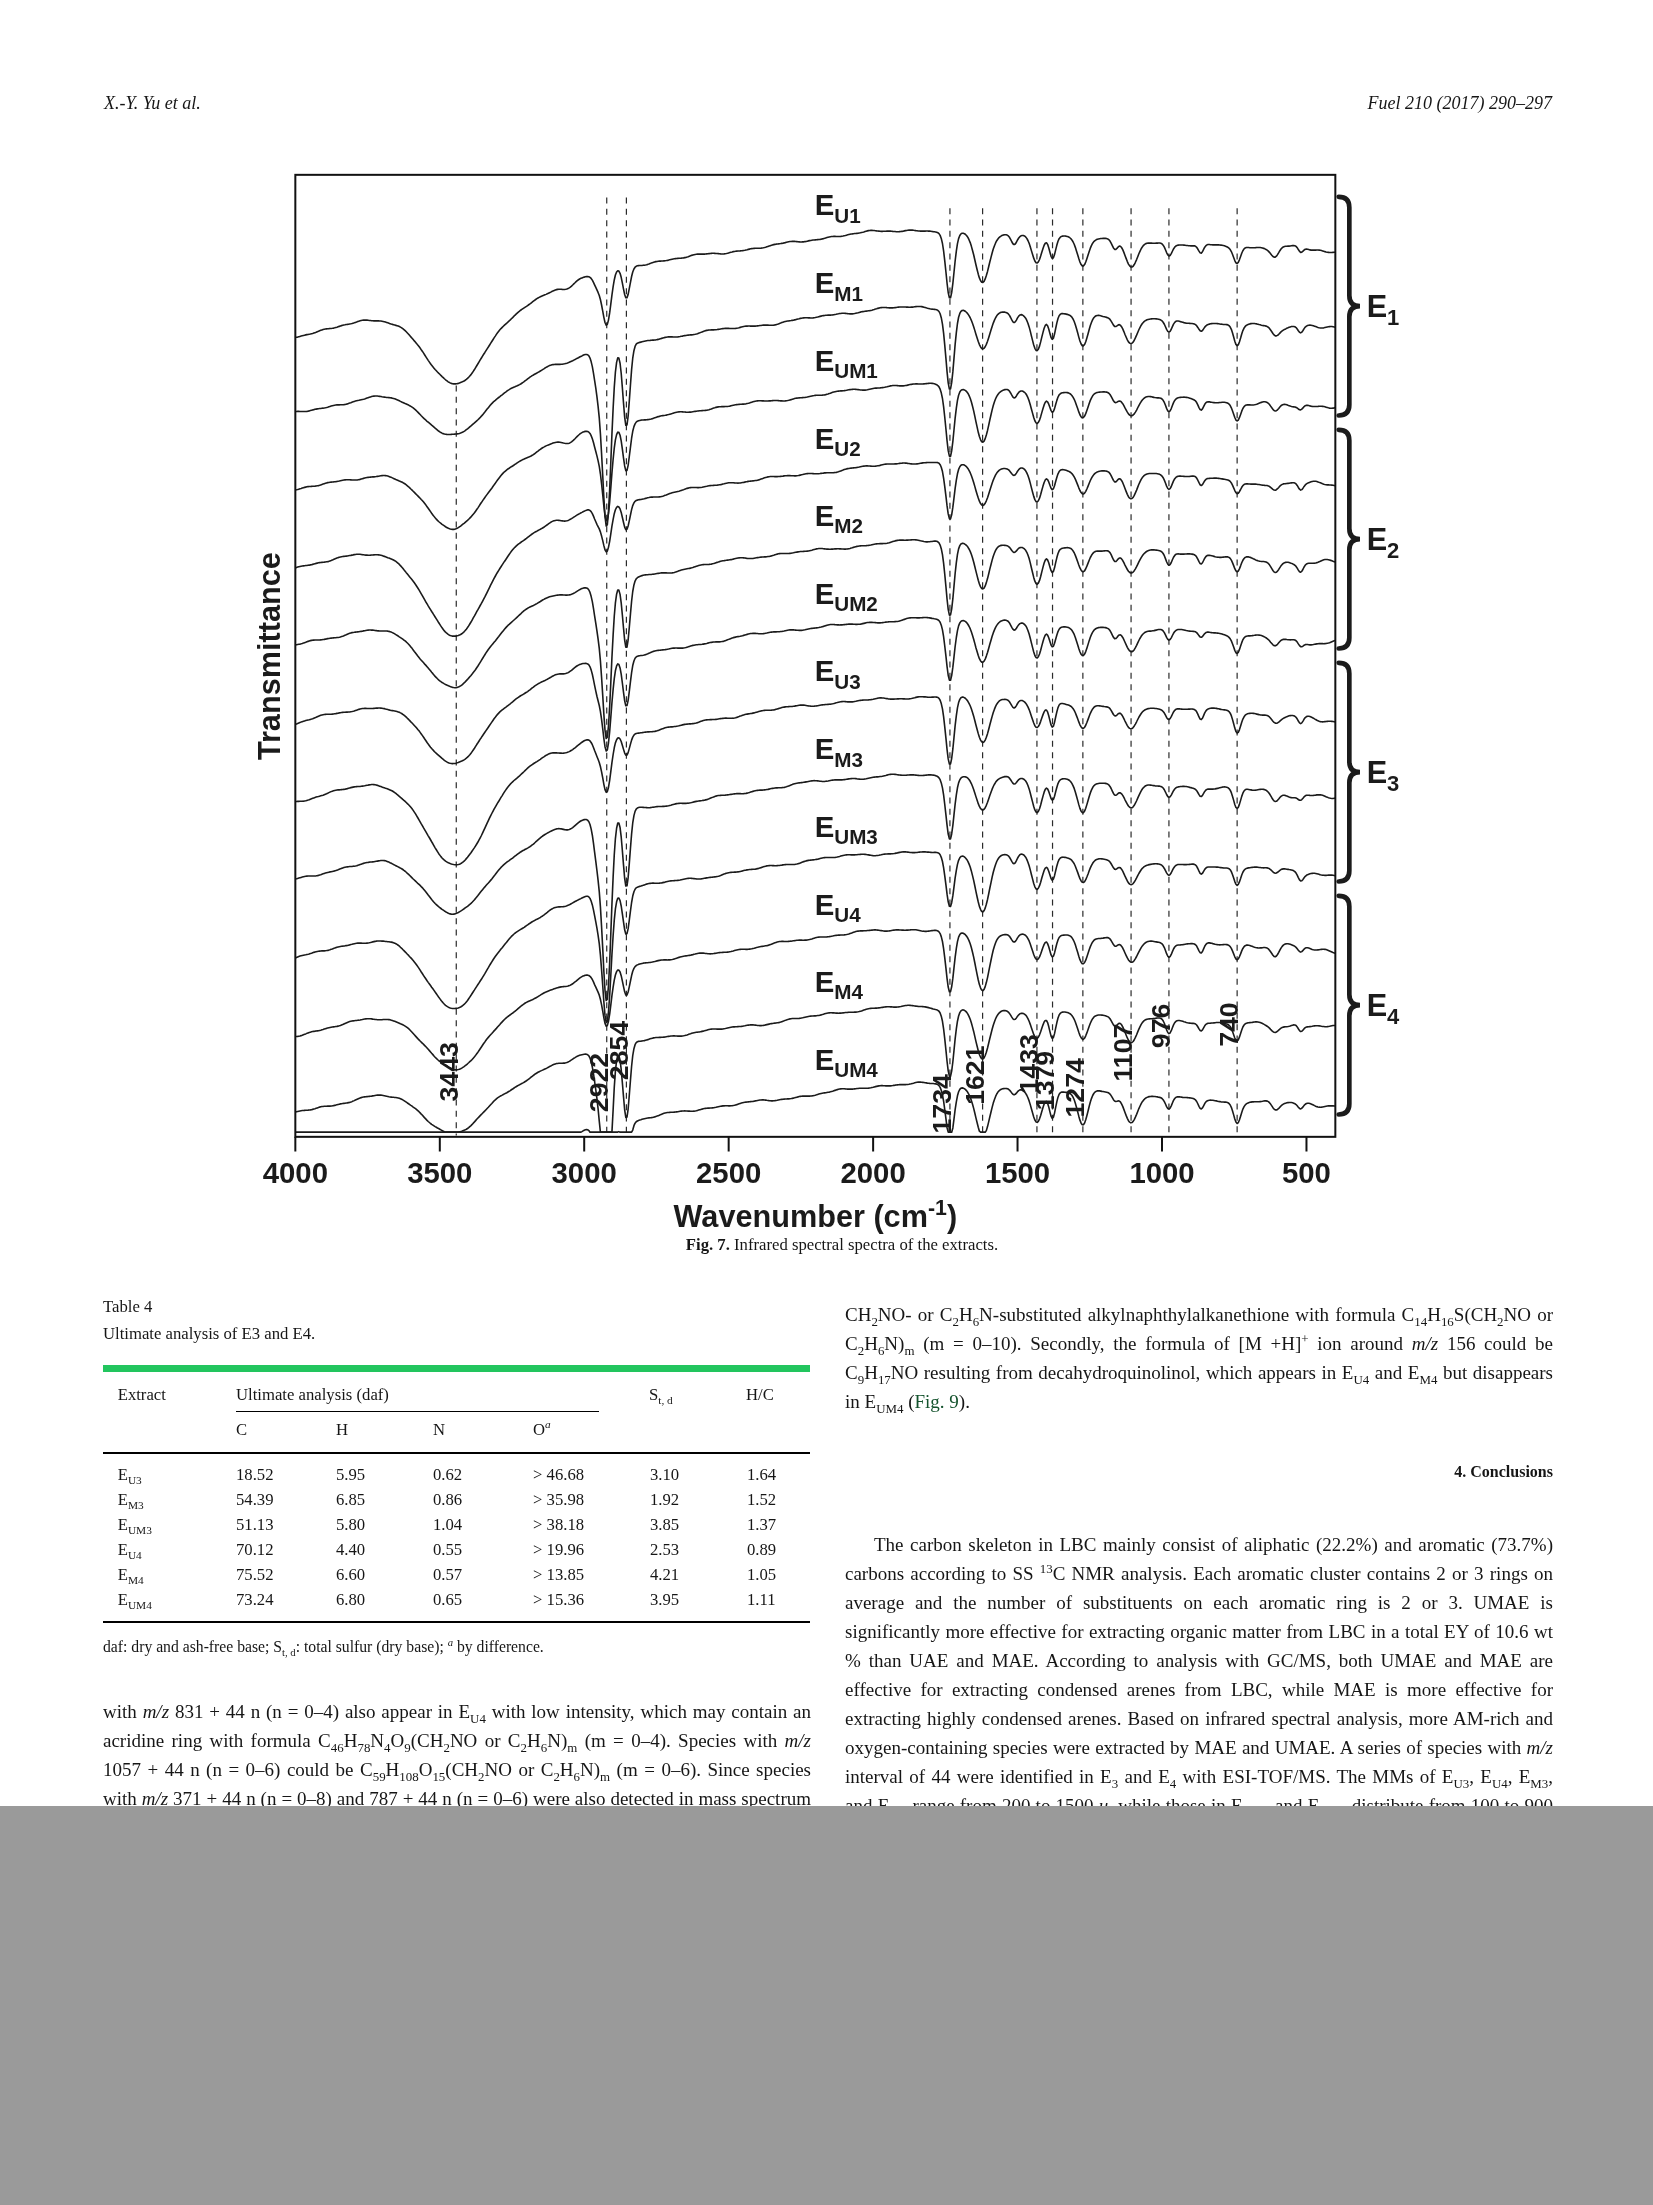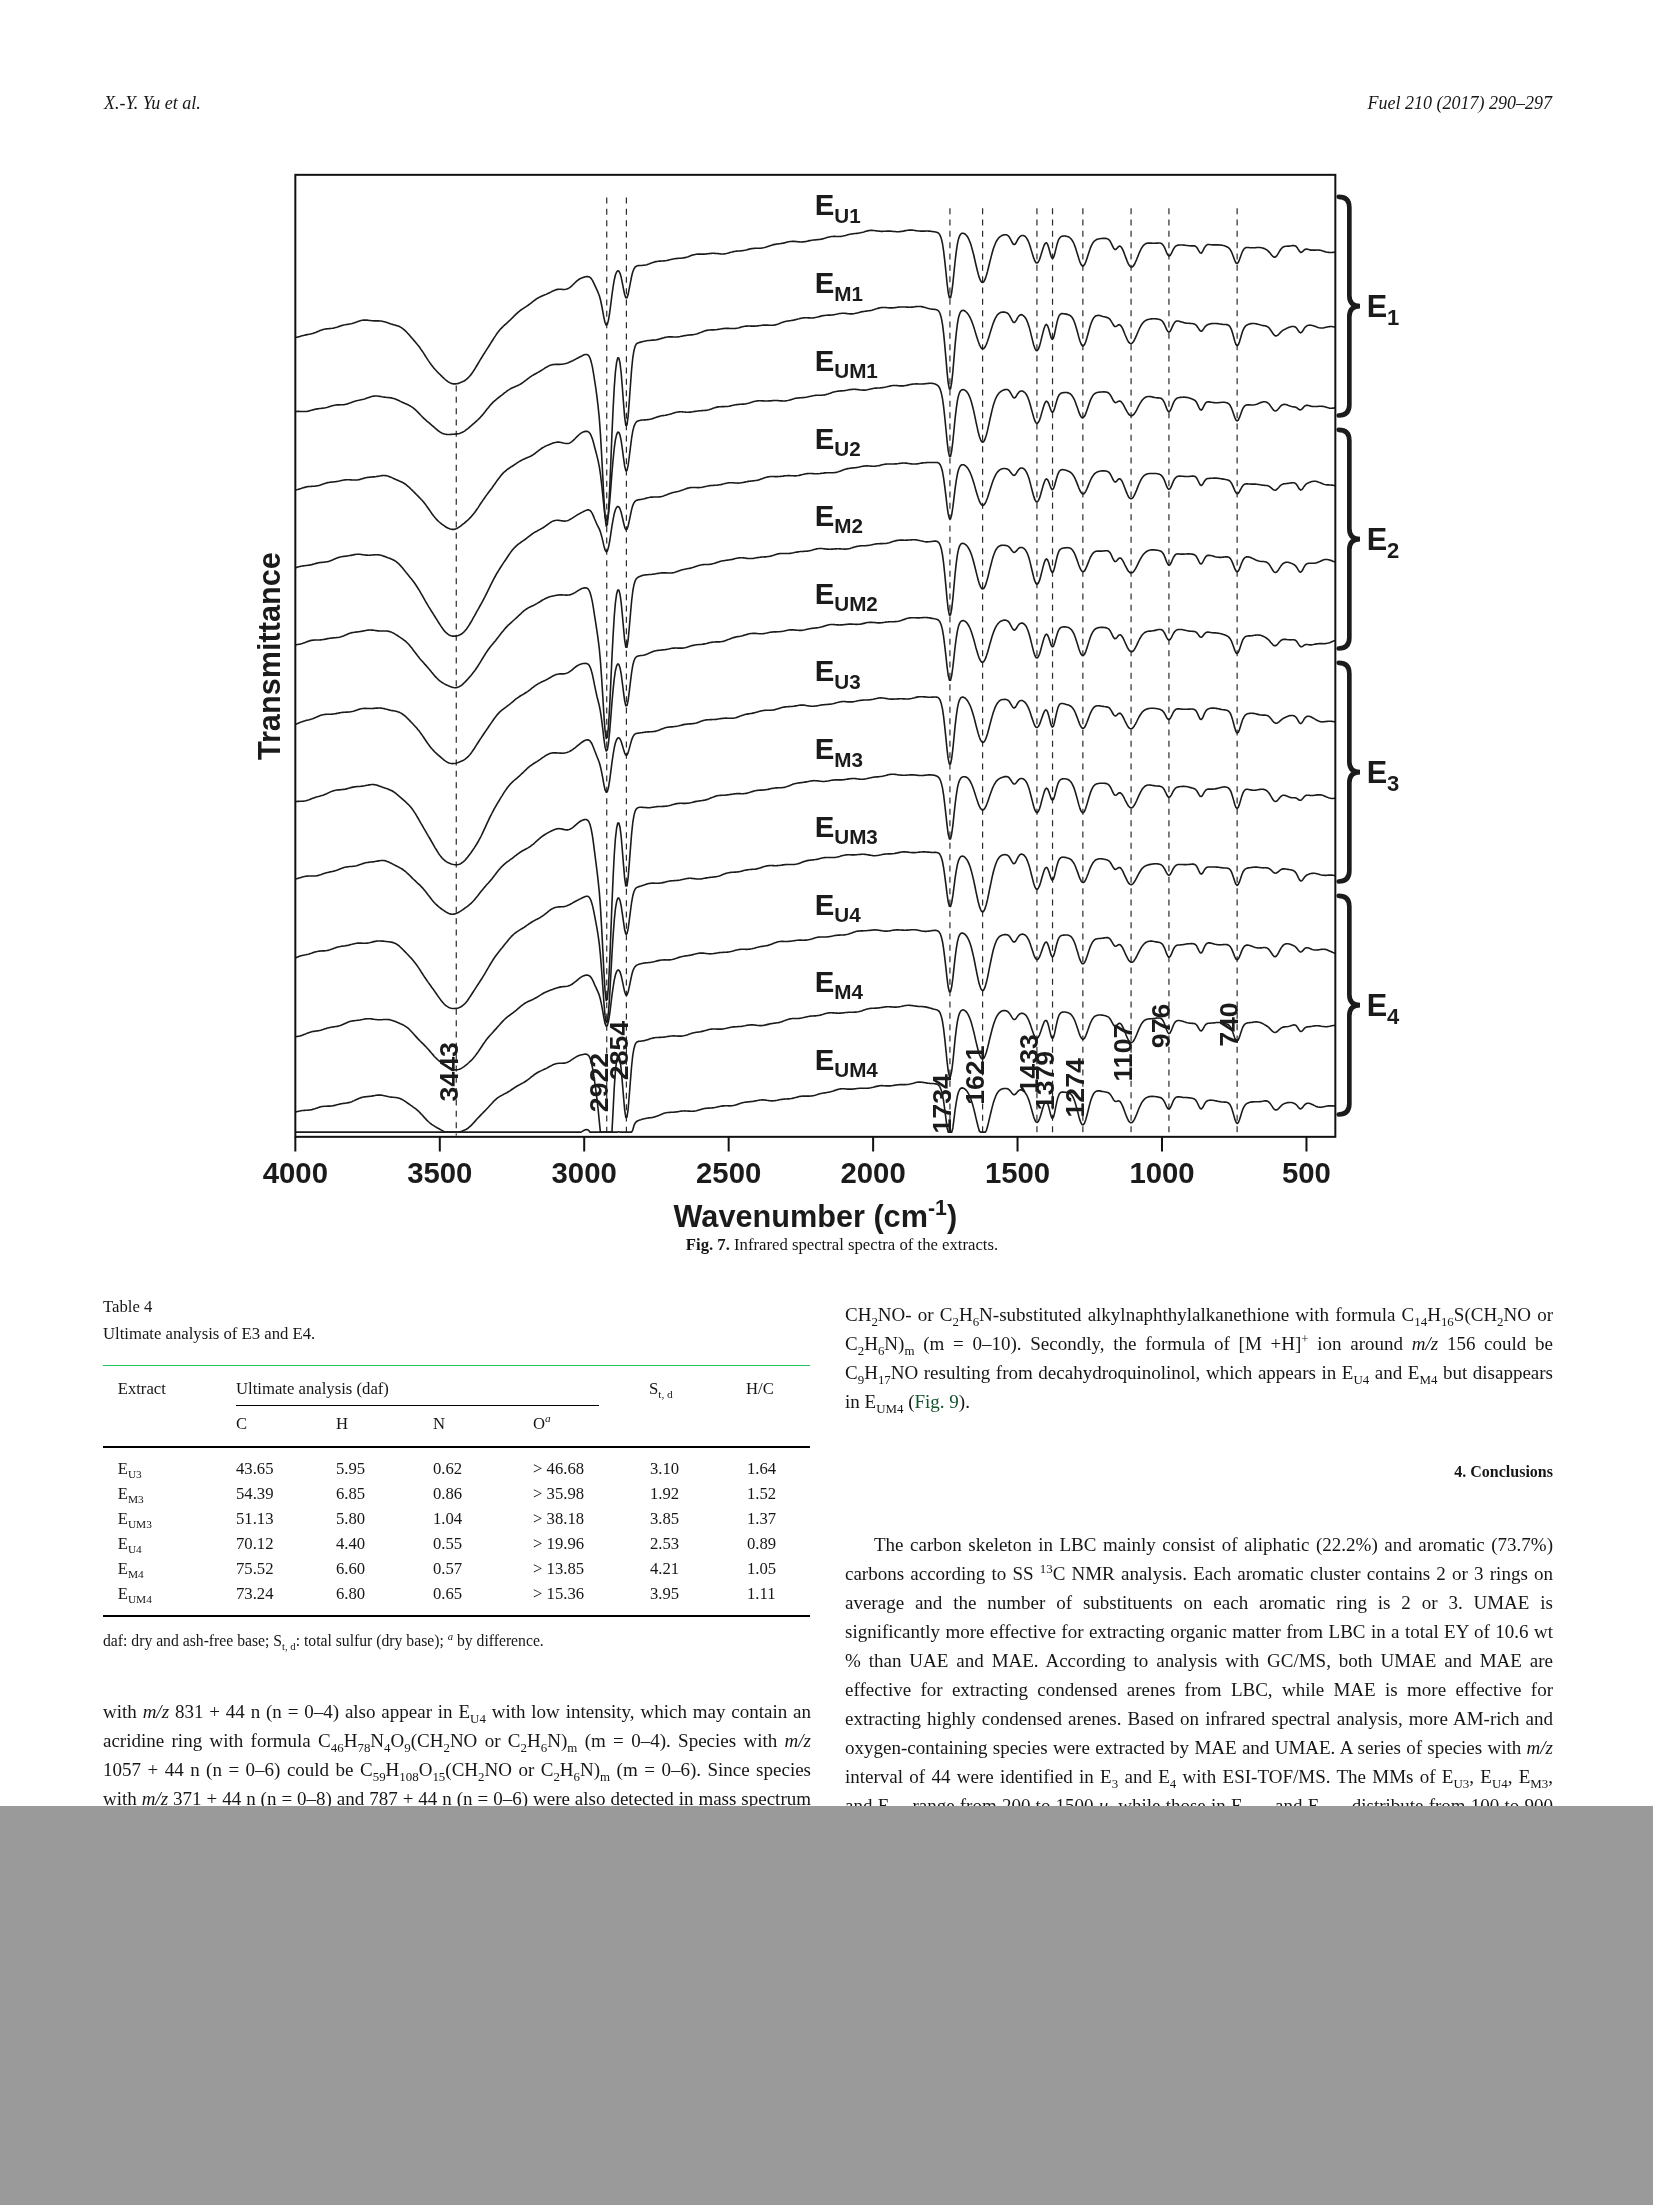--- a/index.html
+++ b/index.html
@@ -5,21 +5,21 @@
   html,body{margin:0;padding:0;background:#9a9a9a;}
   .page{position:relative;width:1654px;height:1806px;background:#ffffff;
         font-family:"Liberation Serif",serif;color:#161616;overflow:hidden;}
   .header{position:absolute;top:93px;left:104px;width:1448px;display:flex;
           justify-content:space-between;font-style:italic;font-size:18px;}
   svg.fig{position:absolute;left:0;top:0;}
   .fig-caption{position:absolute;top:1235px;left:0;width:1654px;text-align:center;font-size:16.7px;}
   .fig-caption b{font-weight:bold;margin-left:30px;}
   .table-block{position:absolute;left:103px;top:1297px;width:707px;font-size:16.7px;}
   .t-caption{margin-top:6.7px;}
-  .tbl{margin-top:21.3px;border-top:1px solid #22c55e;border-bottom:2px solid #000;padding-bottom:9.3px;}
+  .tbl{margin-top:21.3px;border-top:7px solid #22c55e;border-bottom:2px solid #000;padding-bottom:9.3px;}
   .trow{display:grid;grid-template-columns:133px 100px 97px 100px 117px 97px 63px;}
   .trow1{display:grid;grid-template-columns:133px 413px 97px 63px;padding-top:13.3px;}
   .subrule{margin-left:133px;width:363px;border-bottom:1.3px solid #000;margin-top:5.3px;}
   .trow2{padding-top:8px;padding-bottom:12px;border-bottom:2px solid #000;}
   .drow{height:25px;line-height:25px;}
   .drow:first-of-type{margin-top:8px;}
   .cell{text-align:left;}
   .cell.c0{padding-left:14.7px;}
   .footnote{margin-top:14.7px;font-size:15.7px;}
   sub{font-size:68%;line-height:0;}
@@ -138,21 +138,21 @@
         <div class="cell">C</div>
         <div class="cell">H</div>
         <div class="cell">N</div>
         <div class="cell">O<sup><i>a</i></sup></div>
         <div class="cell"></div>
         <div class="cell"></div>
       </div>
       <div id="table-body">
           <div class="trow drow">
             <div class="cell c0">E<sub>U3</sub></div>
-            <div class="cell">43.65</div>
+            <div class="cell">18.52</div>
             <div class="cell">5.95</div>
             <div class="cell">0.62</div>
             <div class="cell">&gt; 46.68</div>
             <div class="cell">3.10</div>
             <div class="cell">1.64</div>
           </div>
           <div class="trow drow">
             <div class="cell c0">E<sub>M3</sub></div>
             <div class="cell">54.39</div>
             <div class="cell">6.85</div>

